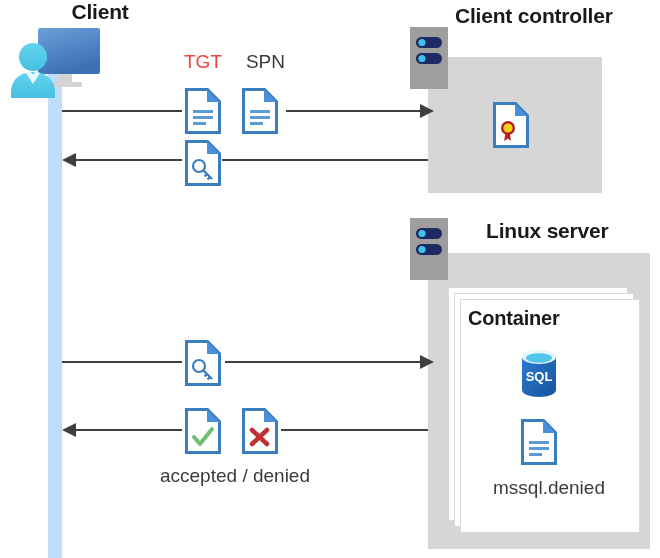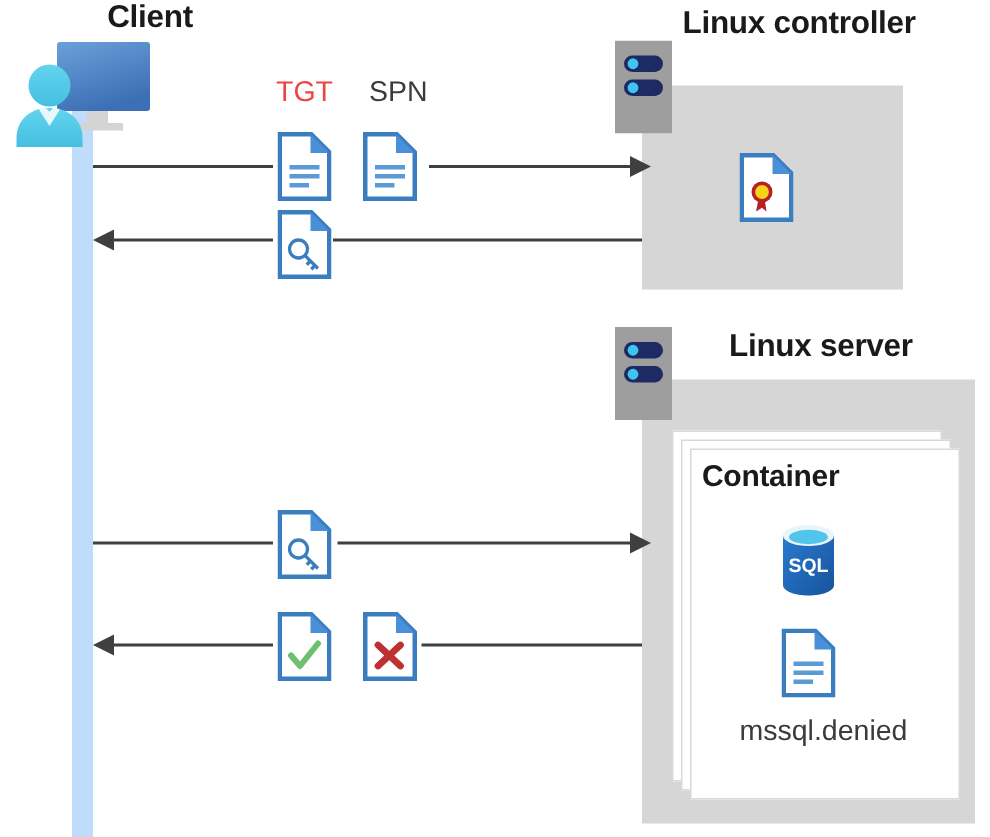--- a/index.html
+++ b/index.html
@@ -159,21 +159,21 @@
     <svg width="38" height="62" viewBox="0 0 38 62" xmlns="http://www.w3.org/2000/svg">
       <rect x="0" y="0" width="38" height="62" fill="#9e9e9e"></rect>
       <rect x="6" y="10" width="26" height="11" rx="5.5" fill="#1e2a63"></rect>
       <circle cx="12" cy="15.5" r="3.6" fill="#3fc4f0"></circle>
       <rect x="6" y="26" width="26" height="11" rx="5.5" fill="#1e2a63"></rect>
       <circle cx="12" cy="31.5" r="3.6" fill="#3fc4f0"></circle>
     </svg>
   </div>
 
   <div class="abs title-client">Client</div>
-  <div class="abs title-dc">Linux controller</div>
+  <div class="abs title-dc">Client controller</div>
   <div class="abs title-linux">Linux server</div>
   <div class="abs title-container">Container</div>
 
   <svg class="abs arrow-svg" style="left:0px; top:0px;" width="660" height="558">
     <g stroke="#3f3f3f" stroke-width="2" fill="#3f3f3f">
 
       <line x1="62" y1="111" x2="182" y2="111"></line>
       <line x1="286" y1="111" x2="420" y2="111"></line>
       <polygon points="420,104 434,111 420,118" stroke="none"></polygon>
 
@@ -256,20 +256,21 @@
     <svg width="36" height="46" viewBox="0 0 36 46" xmlns="http://www.w3.org/2000/svg">
       <path d="M1.5 1.5 h21 l12 12 v31 h-33 z" fill="#ffffff" stroke="#3a7ebf" stroke-width="3"></path>
       <path d="M22 1.5 l12.5 12.5 h-12.5 z" fill="#4a90d9"></path>
       <g stroke="#bf3030" stroke-width="4.5" stroke-linecap="round">
         <path d="M10 22 L25 36"></path>
         <path d="M25 22 L10 36"></path>
       </g>
     </svg>
   </div>
 
+  <div class="abs lbl-accepted">accepted / denied</div>
 
   <div class="abs doc-icon" style="left:493px; top:102px;">
     <svg width="36" height="46" viewBox="0 0 36 46" xmlns="http://www.w3.org/2000/svg">
       <path d="M1.5 1.5 h21 l12 12 v31 h-33 z" fill="#ffffff" stroke="#3a7ebf" stroke-width="3"></path>
       <path d="M22 1.5 l12.5 12.5 h-12.5 z" fill="#4a90d9"></path>
       <path d="M13 29 l-2 10 l4 -2.5 l3 2.5 l-1.5 -10 z" fill="#b52025"></path>
       <circle cx="15" cy="26" r="7" fill="#b52025"></circle>
       <circle cx="15" cy="26" r="4.6" fill="#f7d217"></circle>
     </svg>
   </div>

